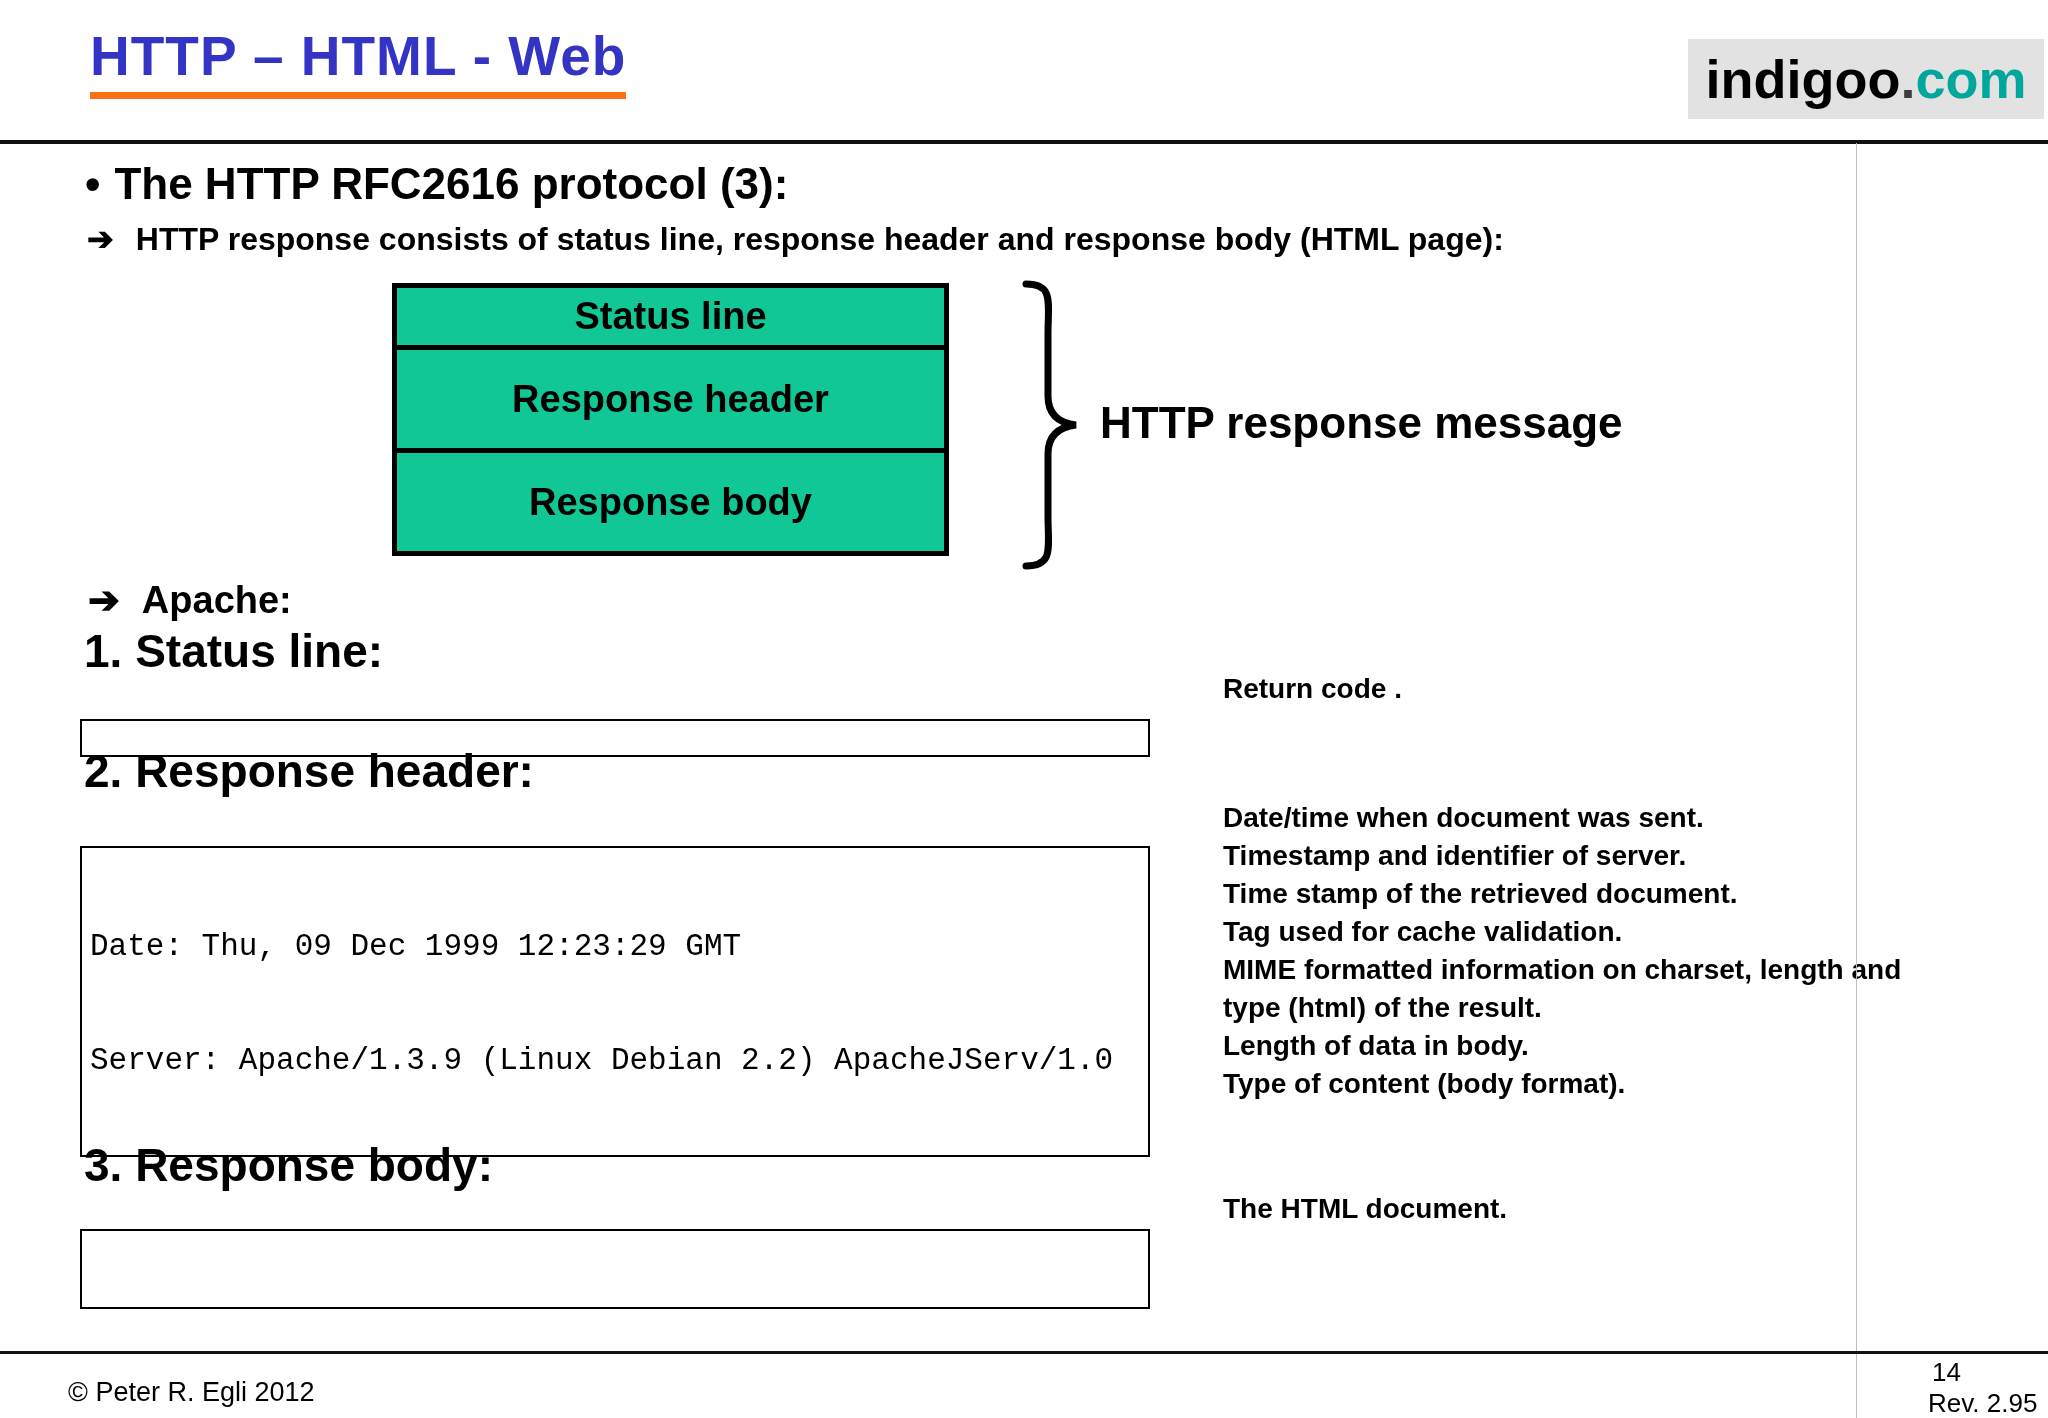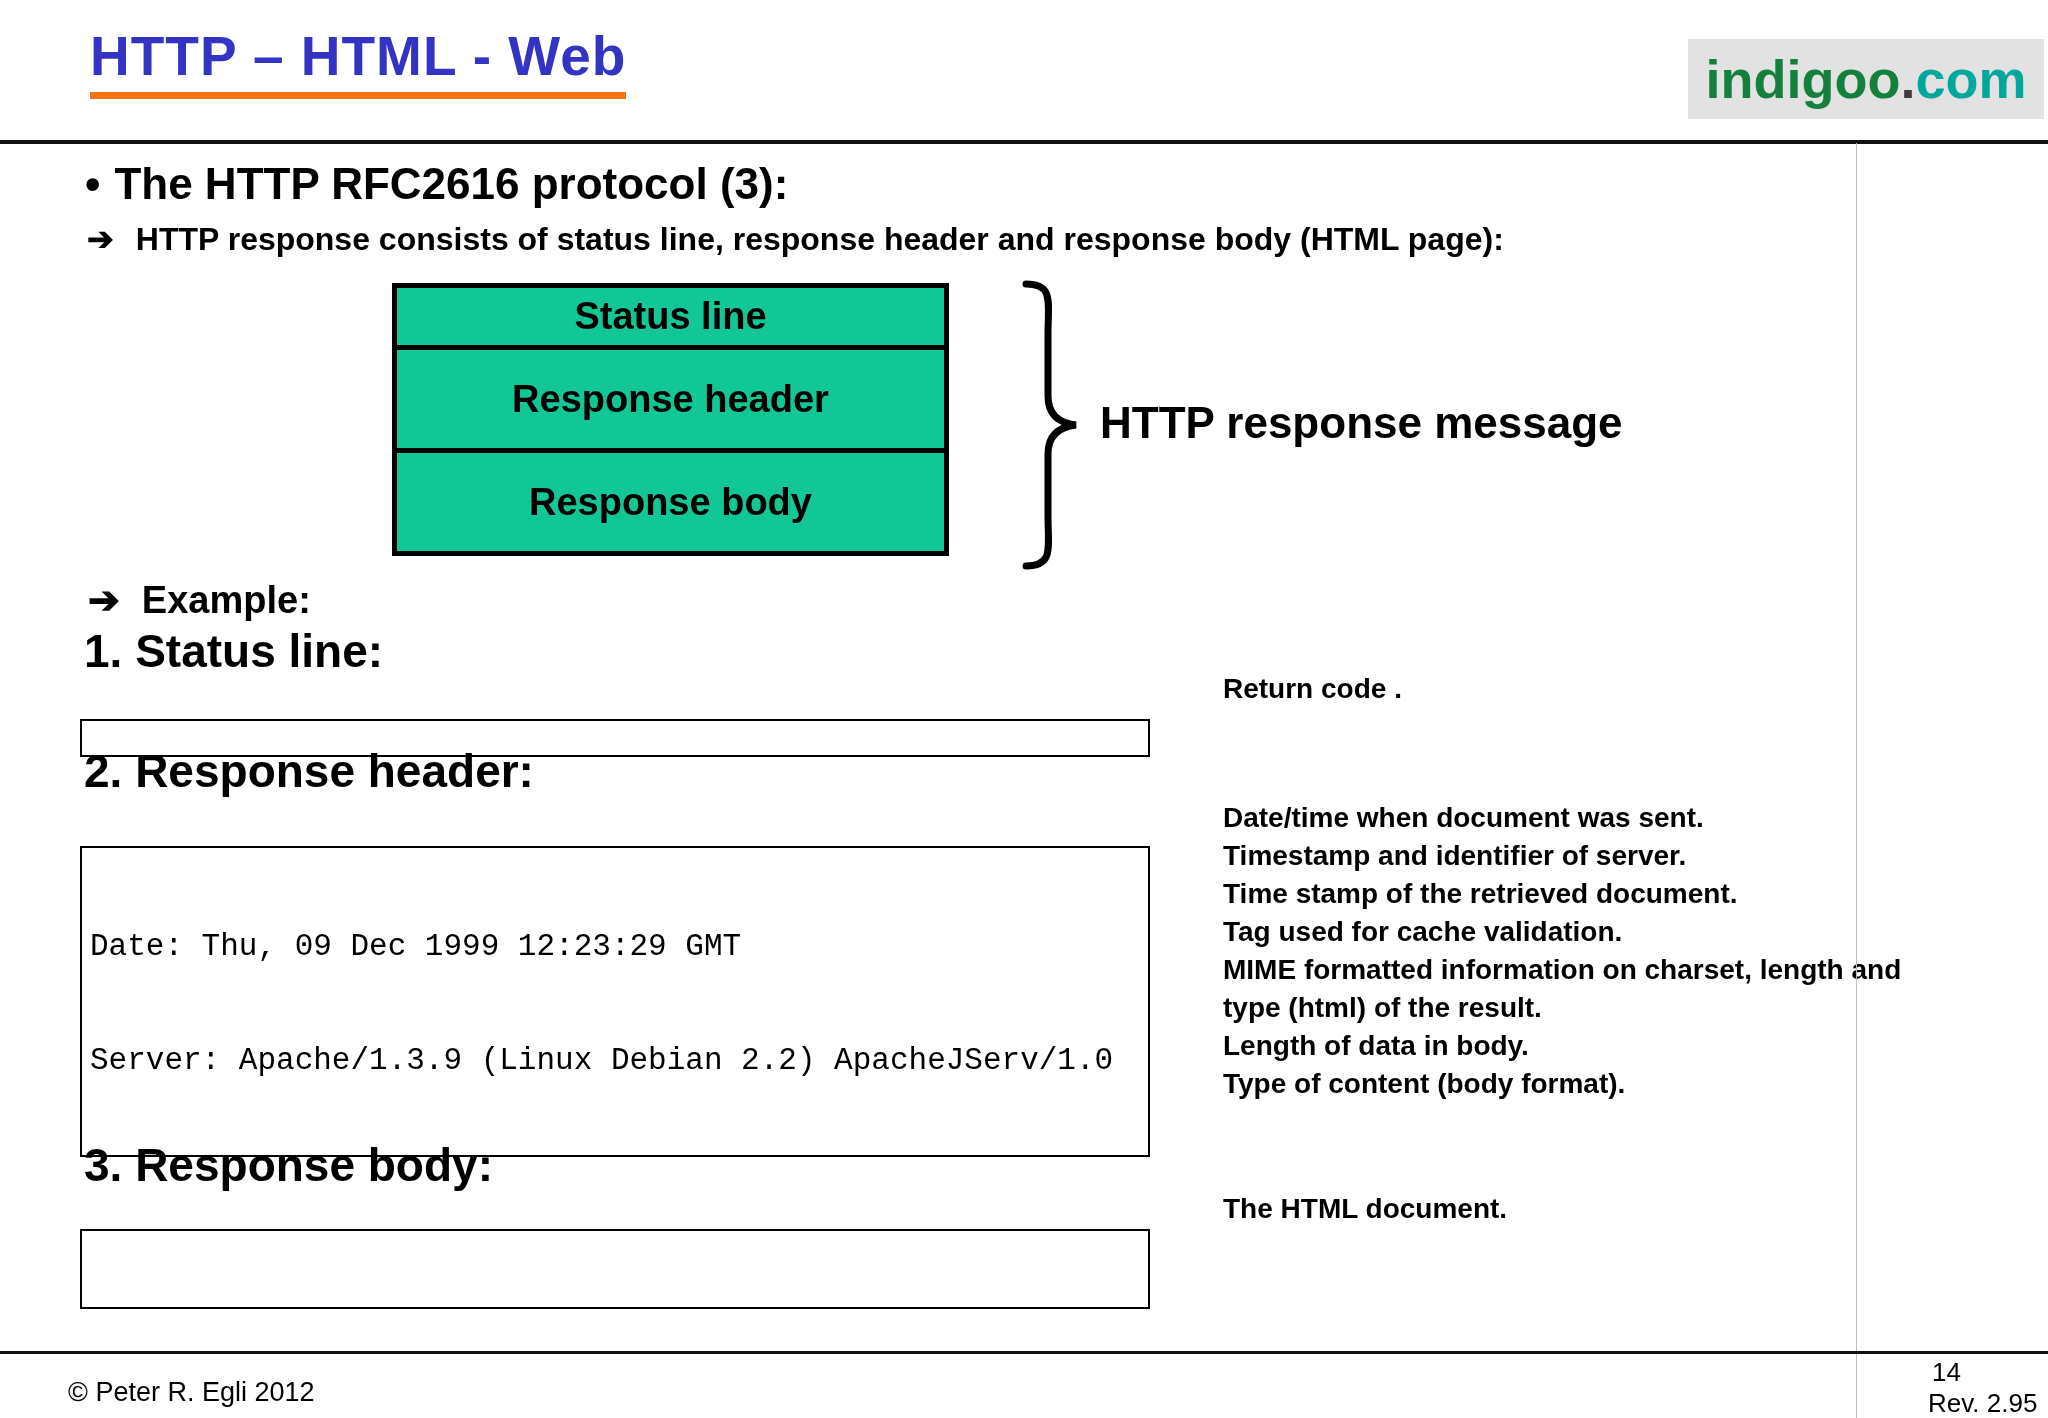--- a/index.html
+++ b/index.html
@@ -14,21 +14,21 @@
     left:90px;top:26px;font-size:55px;font-weight:bold;color:#3333c4;
     border-bottom:7px solid #f97316;padding-bottom:5px;line-height:1.1;
     letter-spacing:1px;
   }
   .header-rule{left:0;top:140px;width:2048px;height:4px;background:#111;}
   .logo{
     left:1688px;top:39px;width:356px;height:80px;background:#e2e2e2;
     display:flex;align-items:center;justify-content:center;
     font-size:54px;font-weight:bold;letter-spacing:0px;white-space:nowrap;
   }
-  .logo .name{color:#15803d;}
+  .logo .name{color:#000000;}
   .logo .dot{color:#3d3d3d;}
   .logo .tld{color:#00a79b;}
 
   
   .headline{left:85px;top:162px;font-size:44px;font-weight:bold;display:flex;line-height:1.0;}
   .headline .bullet{font-size:44px;margin-right:14px;}
   .subheadline{left:87px;top:223px;font-size:32px;font-weight:bold;display:flex;line-height:1.0;}
   .arrow-glyph{margin-right:22px;}
 
   
@@ -107,21 +107,21 @@
       <span>Response body</span>
     </div>
   </div>
   <svg class="abs brace" width="74" height="290" viewBox="0 0 74 290">
     <path d="M10,4 C38,4 32,22 32,54 L32,116 C32,134 42,143 60,145 C42,147 32,156 32,174 L32,236 C32,268 38,286 10,286" fill="none" stroke="#000" stroke-width="7" stroke-linecap="round"></path>
   </svg>
   <div class="abs brace-label">HTTP response message</div>
 
   <div class="abs example-line">
     <span class="arrow-glyph">➔</span>
-    <span>Example:</span>
+    <span>Apache:</span>
   </div>
 
   <div class="abs sec-heading sec1-h">1. Status line:</div>
   <div class="abs codebox cb1">
     
   </div>
   <div class="abs note note1">Return code .</div>
 
   <div class="abs sec-heading sec2-h">2. Response header:</div>
   <div class="abs codebox cb2">

